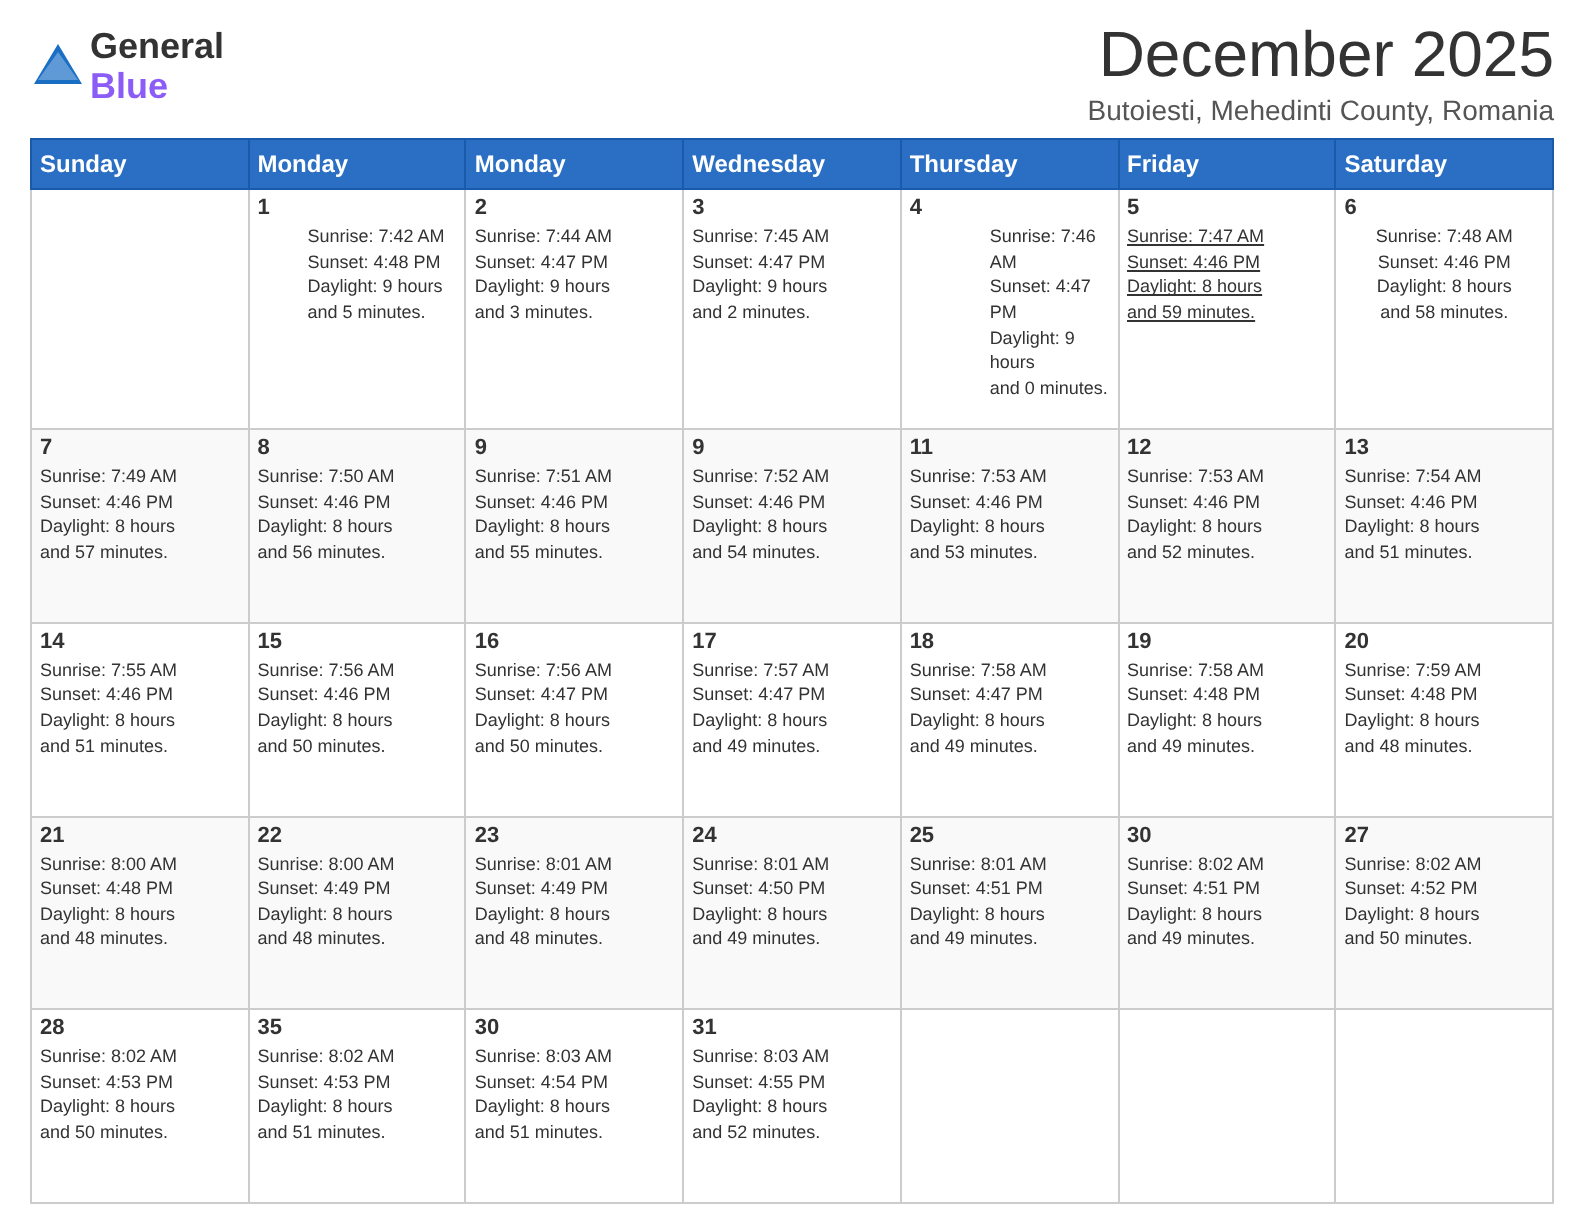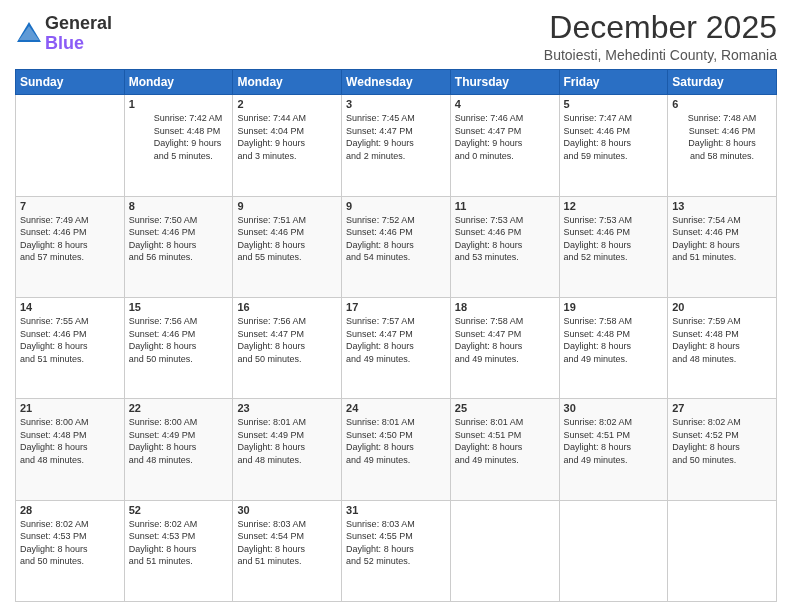--- a/index.html
+++ b/index.html
@@ -138,41 +138,41 @@
           <td>
             <span class="day-num">1</span>
             <div class="day-info" style="white-space: pre-line; margin-left: 25px;">Sunrise: 7:42 AM
 Sunset: 4:48 PM
 Daylight: 9 hours
 and 5 minutes.</div>
           </td>
           <td>
             <span class="day-num">2</span>
             <div class="day-info" style="white-space: pre-line;">Sunrise: 7:44 AM
-Sunset: 4:04 PM
+Sunset: 4:47 PM
 Daylight: 9 hours
 and 3 minutes.</div>
           </td>
           <td>
             <span class="day-num">3</span>
             <div class="day-info" style="white-space: pre-line;">Sunrise: 7:45 AM
 Sunset: 4:47 PM
 Daylight: 9 hours
 and 2 minutes.</div>
           </td>
           <td>
             <span class="day-num">4</span>
-            <div class="day-info" style="white-space: pre-line;">Sunrise: 7:46 AM
+            <div class="day-info" style="white-space: pre-line; margin-left: 40px;">Sunrise: 7:46 AM
 Sunset: 4:47 PM
 Daylight: 9 hours
 and 0 minutes.</div>
           </td>
           <td>
             <span class="day-num">5</span>
-            <div class="day-info" style="white-space: pre-line;">Sunrise: 7:47 AM
+            <div class="day-info" style="white-space: pre-line; text-decoration: underline;">Sunrise: 7:47 AM
 Sunset: 4:46 PM
 Daylight: 8 hours
 and 59 minutes.</div>
           </td>
           <td>
             <span class="day-num">6</span>
             <div class="day-info" style="white-space: pre-line; text-align: center;">Sunrise: 7:48 AM
 Sunset: 4:46 PM
 Daylight: 8 hours
 and 58 minutes.</div>
@@ -333,21 +333,21 @@
         </tr>
         <tr>
           <td>
             <span class="day-num">28</span>
             <div class="day-info" style="white-space: pre-line;">Sunrise: 8:02 AM
 Sunset: 4:53 PM
 Daylight: 8 hours
 and 50 minutes.</div>
           </td>
           <td>
-            <span class="day-num">52</span>
+            <span class="day-num">35</span>
             <div class="day-info" style="white-space: pre-line;">Sunrise: 8:02 AM
 Sunset: 4:53 PM
 Daylight: 8 hours
 and 51 minutes.</div>
           </td>
           <td>
             <span class="day-num">30</span>
             <div class="day-info" style="white-space: pre-line;">Sunrise: 8:03 AM
 Sunset: 4:54 PM
 Daylight: 8 hours

